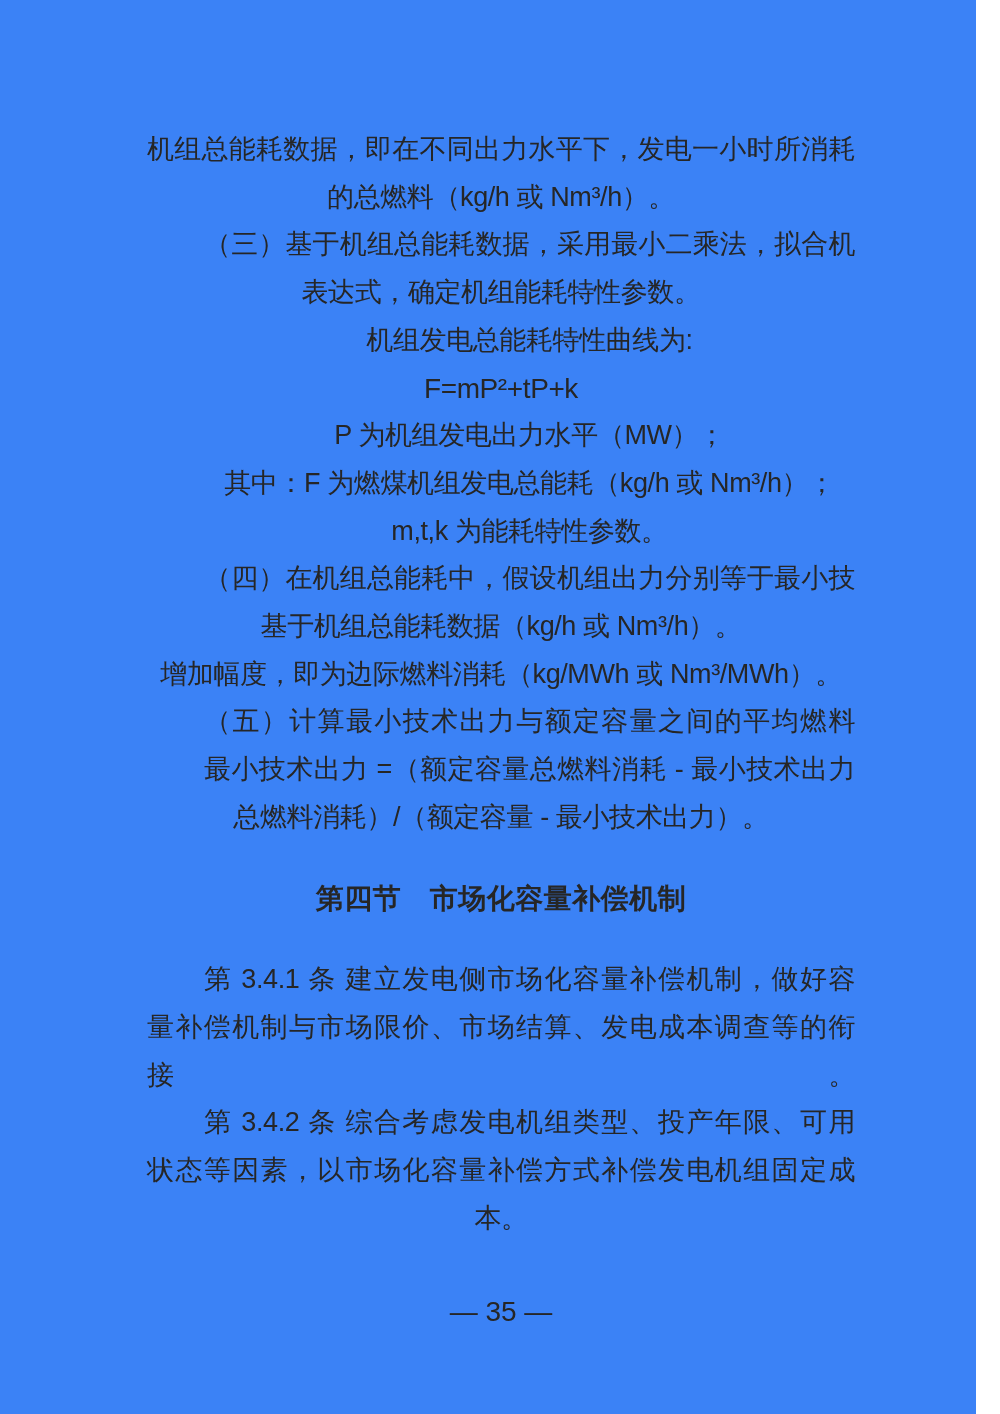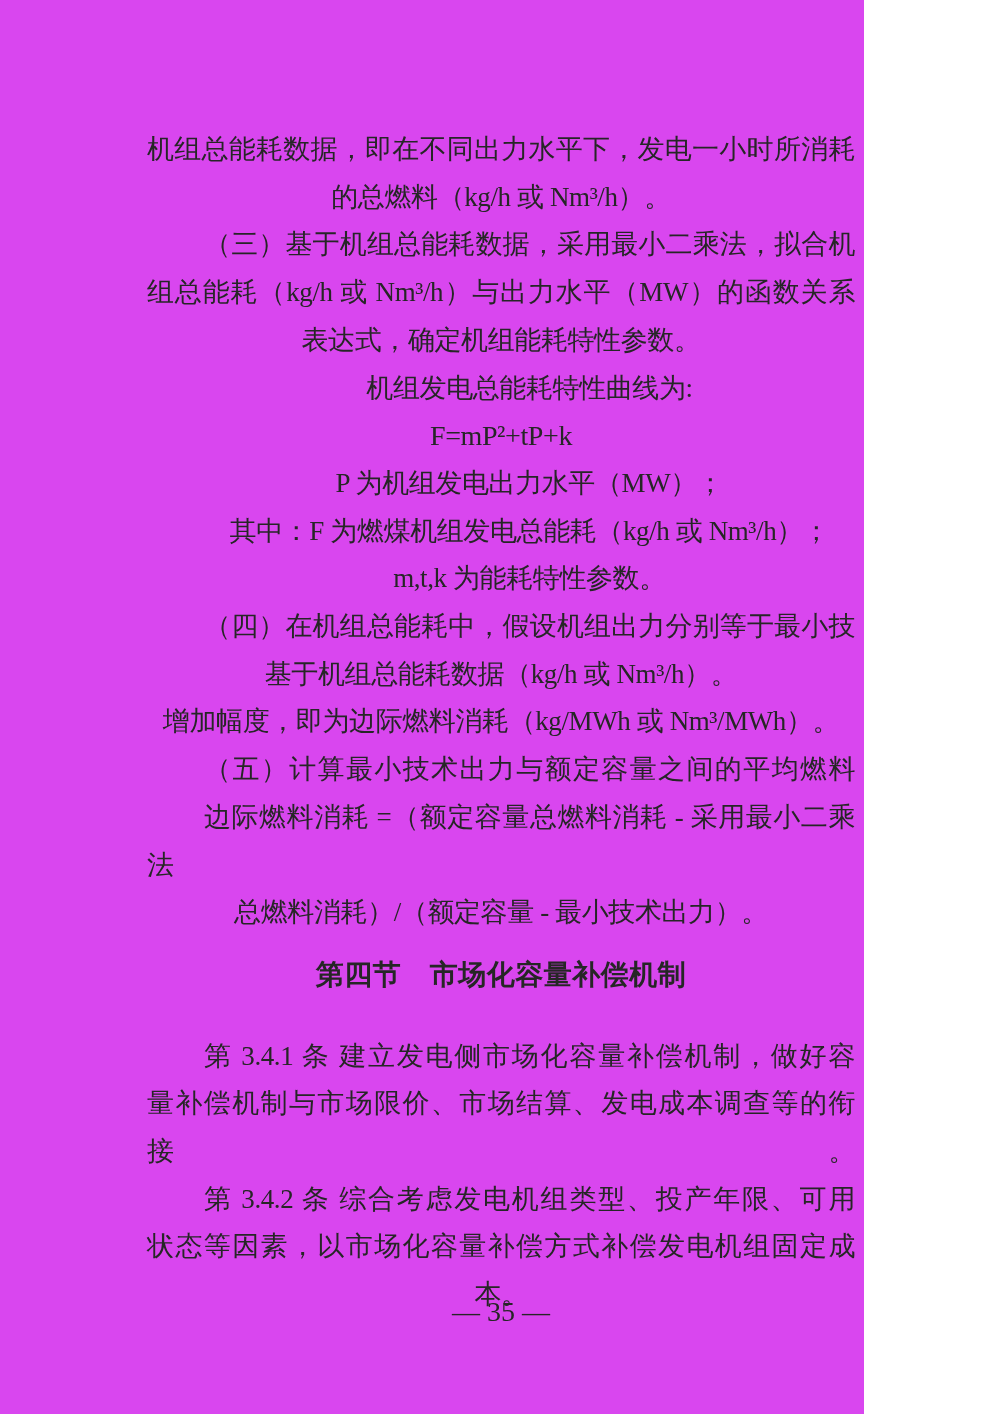--- a/index.html
+++ b/index.html
@@ -2,25 +2,25 @@
 <html lang="zh"><head>
 <meta charset="utf-8">
 <style>
   html, body {
     margin: 0;
     padding: 0;
     background: #ffffff;
   }
   .page {
     position: relative;
-    width: 864px;
+    width: 976px;
     height: 1414px;
-    background: #d946ef;
+    background: #3b82f6;
     overflow: hidden;
-    font-family: Liberation Serif, serif;
+    font-family: Liberation Sans, sans-serif;
     color: #262626;
   }
   .content {
     position: absolute;
     left: 147px;
     top: 126px;
     width: 708px;
   }
   .line {
     font-size: 27px;
@@ -39,21 +39,21 @@
   }
   .line.formula {
     text-align: center;
     text-align-last: center;
     font-size: 28px;
   }
   .line.heading {
     font-weight: bold;
     text-align: center;
     text-align-last: center;
-    margin-top: 14px;
+    margin-top: 33px;
     margin-bottom: 34px;
     font-size: 28px;
     letter-spacing: 0.5px;
   }
   .footer {
     position: absolute;
     top: 1292px;
     left: 147px;
     width: 708px;
     text-align: center;
@@ -63,32 +63,31 @@
   }
 </style>
 </head>
 <body>
 
 <div class="page">
   <div class="content" id="content">
       <div class="line flush fill">机组总能耗数据，即在不同出力水平下，发电一小时所消耗</div>
       <div class="line flush">的总燃料（kg/h 或 Nm³/h）。</div>
       <div class="line indent fill">（三）基于机组总能耗数据，采用最小二乘法，拟合机</div>
-      <div class="line flush fill">组总能耗（kg/h 或 Nm³/h）与出力水平（MW）的函数关系</div>
       <div class="line flush">表达式，确定机组能耗特性参数。</div>
       <div class="line indent">机组发电总能耗特性曲线为:</div>
       <div class="line formula">F=mP²+tP+k</div>
       <div class="line indent">P 为机组发电出力水平（MW）；</div>
       <div class="line indent">其中：F 为燃煤机组发电总能耗（kg/h 或 Nm³/h）；</div>
       <div class="line indent">m,t,k 为能耗特性参数。</div>
       <div class="line indent fill">（四）在机组总能耗中，假设机组出力分别等于最小技</div>
       <div class="line flush">基于机组总能耗数据（kg/h 或 Nm³/h）。</div>
       <div class="line flush">增加幅度，即为边际燃料消耗（kg/MWh 或 Nm³/MWh）。</div>
       <div class="line indent fill">（五）计算最小技术出力与额定容量之间的平均燃料</div>
-      <div class="line indent fill">边际燃料消耗 =（额定容量总燃料消耗 - 采用最小二乘法</div>
+      <div class="line indent fill">最小技术出力 =（额定容量总燃料消耗 - 最小技术出力</div>
       <div class="line flush">总燃料消耗）/（额定容量 - 最小技术出力）。</div>
       <div class="line heading">第四节　市场化容量补偿机制</div>
       <div class="line indent fill">第 3.4.1 条 建立发电侧市场化容量补偿机制，做好容</div>
       <div class="line flush fill">量补偿机制与市场限价、市场结算、发电成本调查等的衔接。</div>
       <div class="line indent fill">第 3.4.2 条 综合考虑发电机组类型、投产年限、可用</div>
       <div class="line flush fill">状态等因素，以市场化容量补偿方式补偿发电机组固定成</div>
       <div class="line flush">本。</div>
     </div>
   <div class="footer">— 35 —</div>
 </div>

